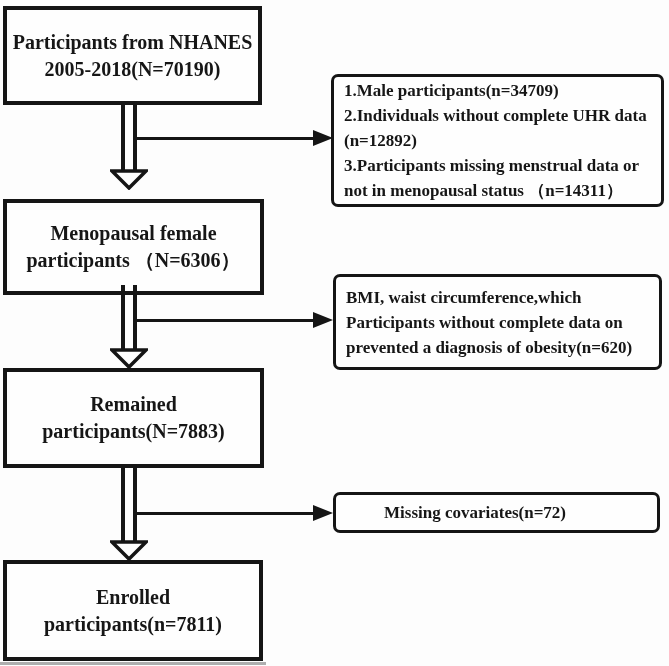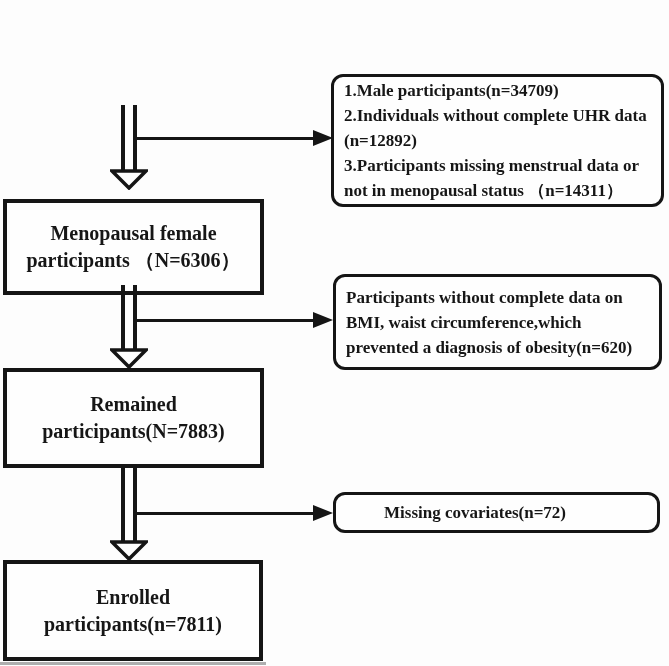--- a/index.html
+++ b/index.html
@@ -15,21 +15,21 @@
   
   .mbox{
     position:absolute;box-sizing:border-box;
     border:4px solid #151515;background:#fefefe;
     display:flex;flex-direction:column;justify-content:center;align-items:center;
     text-align:center;font-size:20px;line-height:27px;
   }
   
   .sbox{
     position:absolute;box-sizing:border-box;
-    border:3px solid #151515;border-radius:12px;background:#fefefe;
+    border:3px solid #151515;border-radius:7px;background:#fefefe;
     display:flex;flex-direction:column;justify-content:center;
     text-align:left;font-size:17px;line-height:25px;padding:2px 10px;
   }
   .mline,.sline{white-space:nowrap;}
   
   .shaft{
     position:absolute;box-sizing:border-box;width:16px;left:121px;
     border-left:4px solid #151515;border-right:4px solid #151515;
   }
   .vhead{position:absolute;left:110px;width:38px;height:21px;}
@@ -40,37 +40,41 @@
     border-top:8px solid transparent;border-bottom:8px solid transparent;
     border-left:20px solid #151515;
   }
   .edge-shadow{position:absolute;left:0;top:662px;width:266px;height:3px;background:#aeaeae;}
 </style>
 </head>
 <body>
 
 <div class="canvas">
 
+  <div class="mbox" style="left:3px;top:6px;width:259px;height:99px;">
+    <div class="mline">Participants from NHANES</div>
+    <div class="mline">2005-2018(N=70190)</div>
+  </div>
 
   <div class="sbox" style="left:331px;top:74px;width:333px;height:133px;">
     <div class="sline">1.Male participants(n=34709)</div>
     <div class="sline">2.Individuals without complete UHR data</div>
     <div class="sline">(n=12892)</div>
     <div class="sline">3.Participants missing menstrual data or</div>
     <div class="sline">not in menopausal status （n=14311）</div>
   </div>
 
   <div class="mbox" style="left:3px;top:199px;width:261px;height:96px;">
     <div class="mline">Menopausal female</div>
     <div class="mline">participants （N=6306）</div>
   </div>
 
   <div class="sbox" style="left:333px;top:274px;width:329px;height:96px;">
+    <div class="sline">BMI, waist circumference,which</div>
     <div class="sline">Participants without complete data on</div>
-    <div class="sline">BMI, waist circumference,which</div>
     <div class="sline">prevented a diagnosis of obesity(n=620)</div>
   </div>
 
   <div class="mbox" style="left:3px;top:368px;width:261px;height:100px;">
     <div class="mline">Remained</div>
     <div class="mline">participants(N=7883)</div>
   </div>
 
   <div class="sbox" style="left:333px;top:492px;width:327px;height:41px;padding-left:48px;">
     <div class="sline">Missing covariates(n=72)</div>

